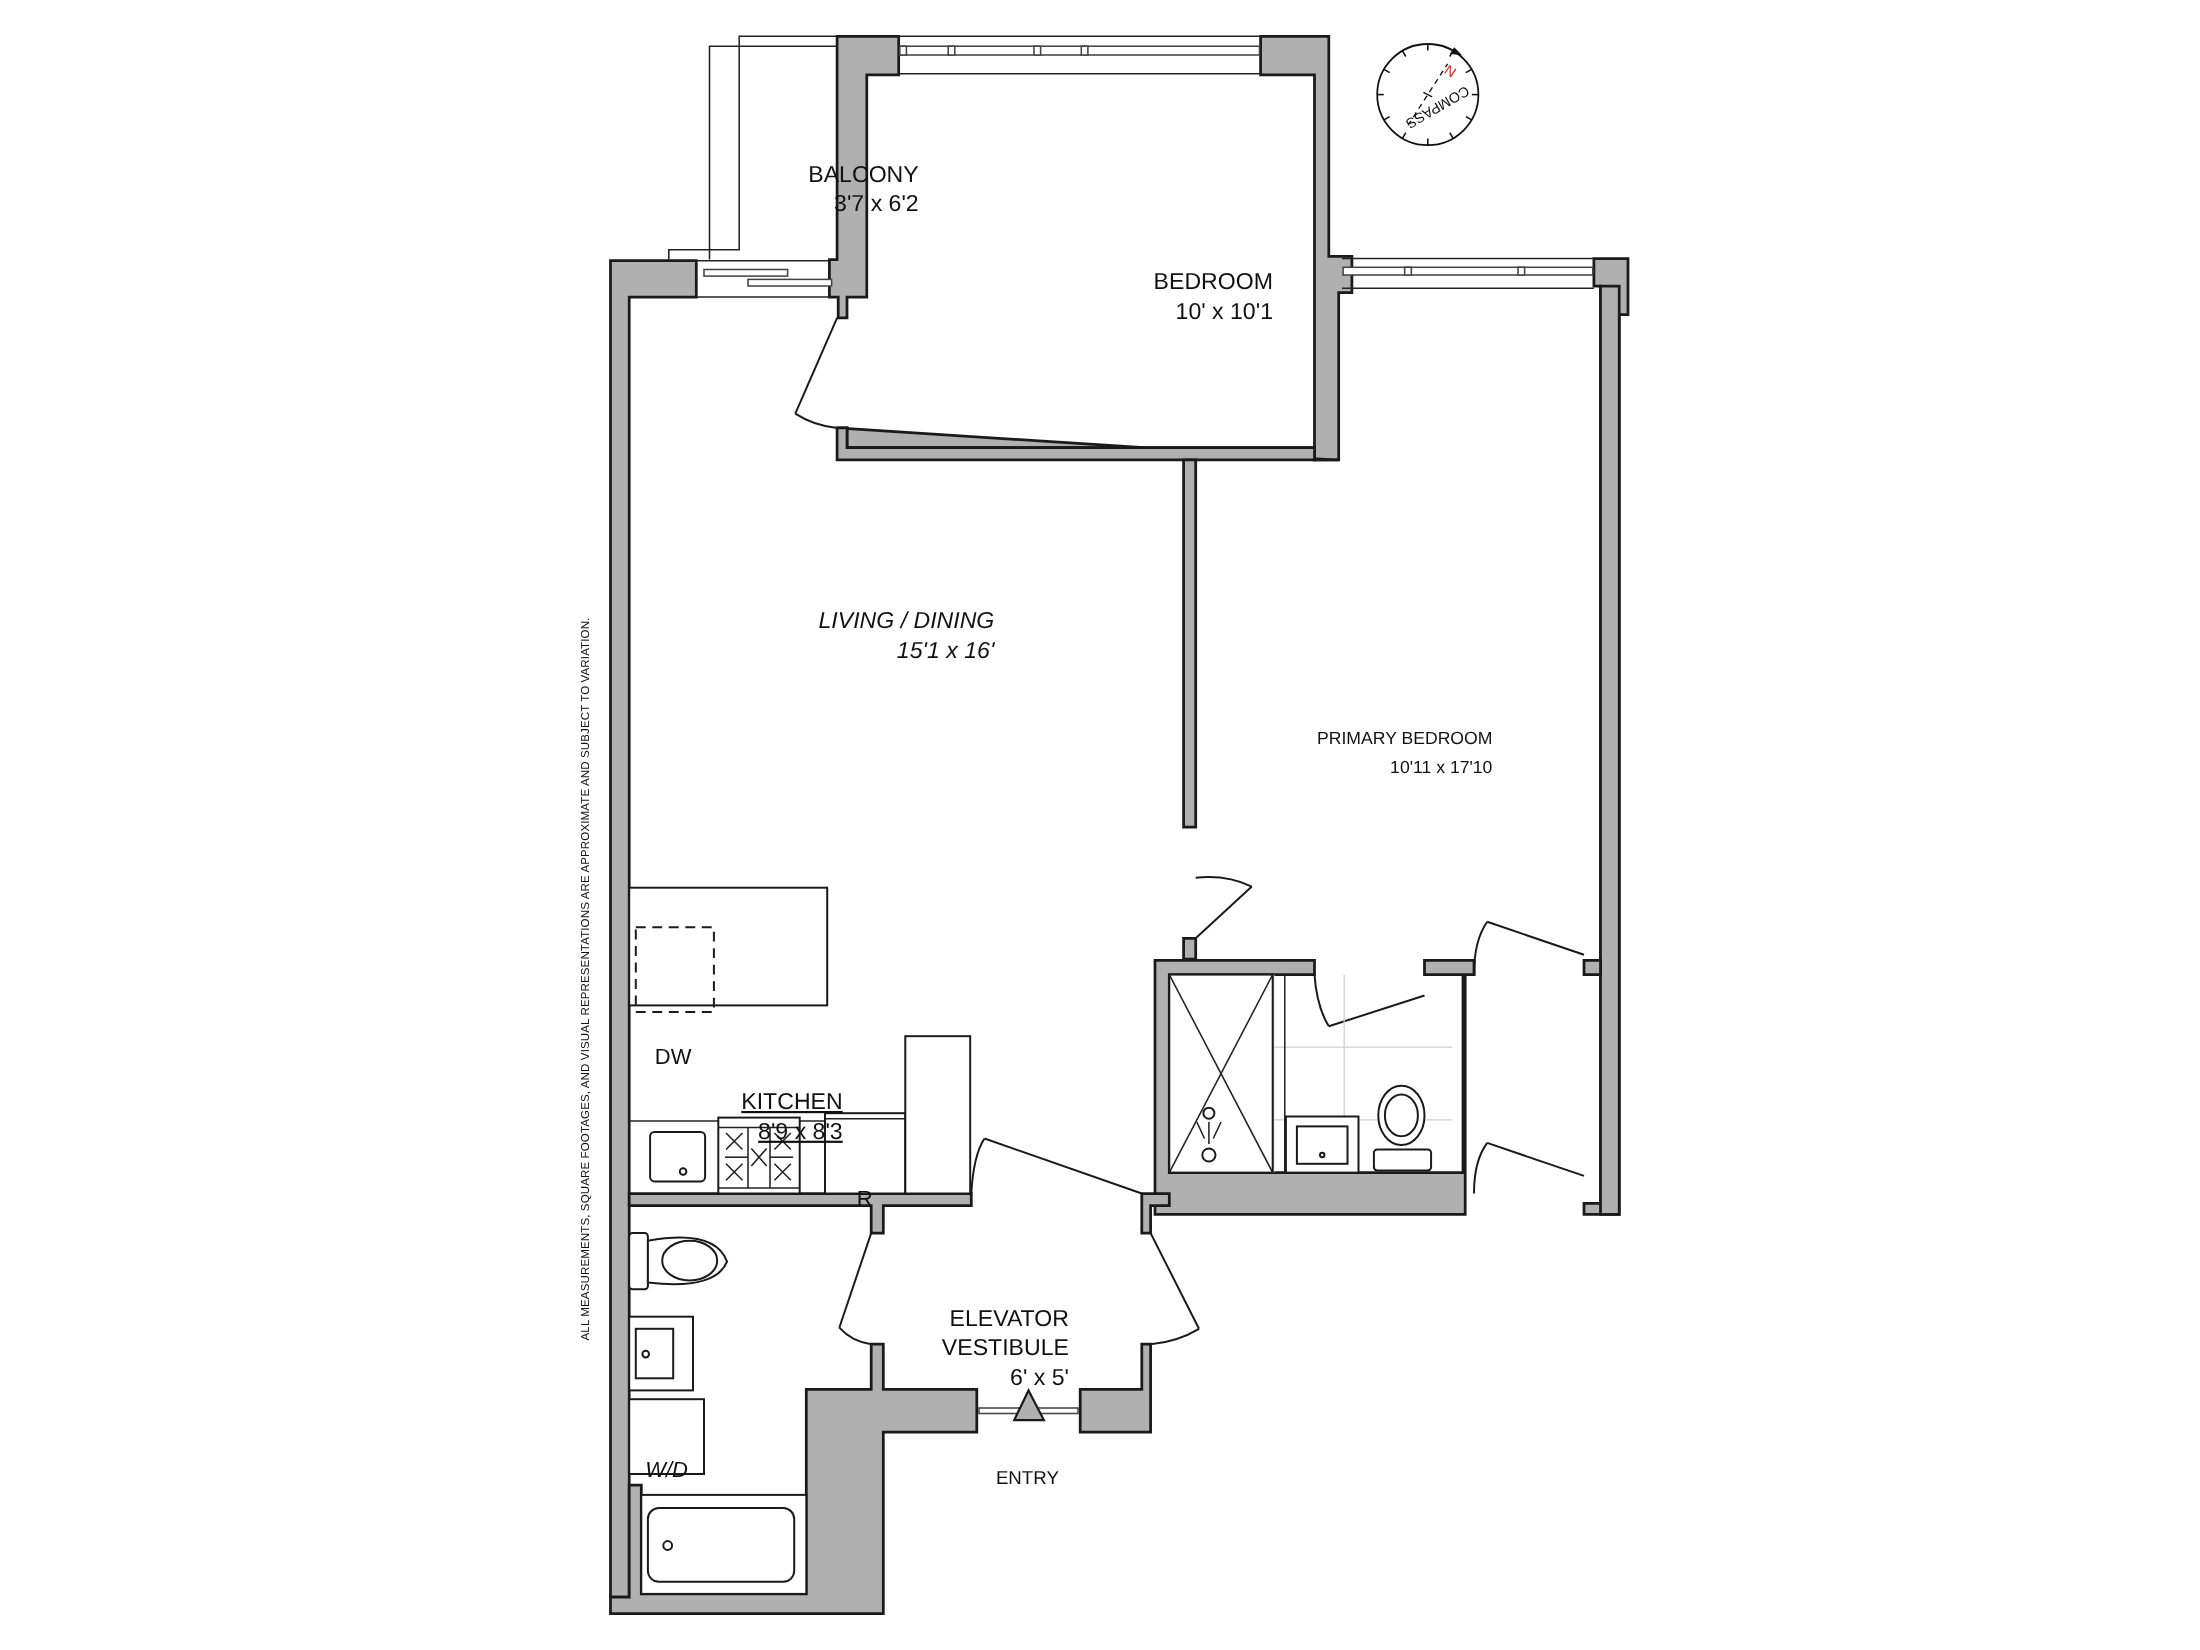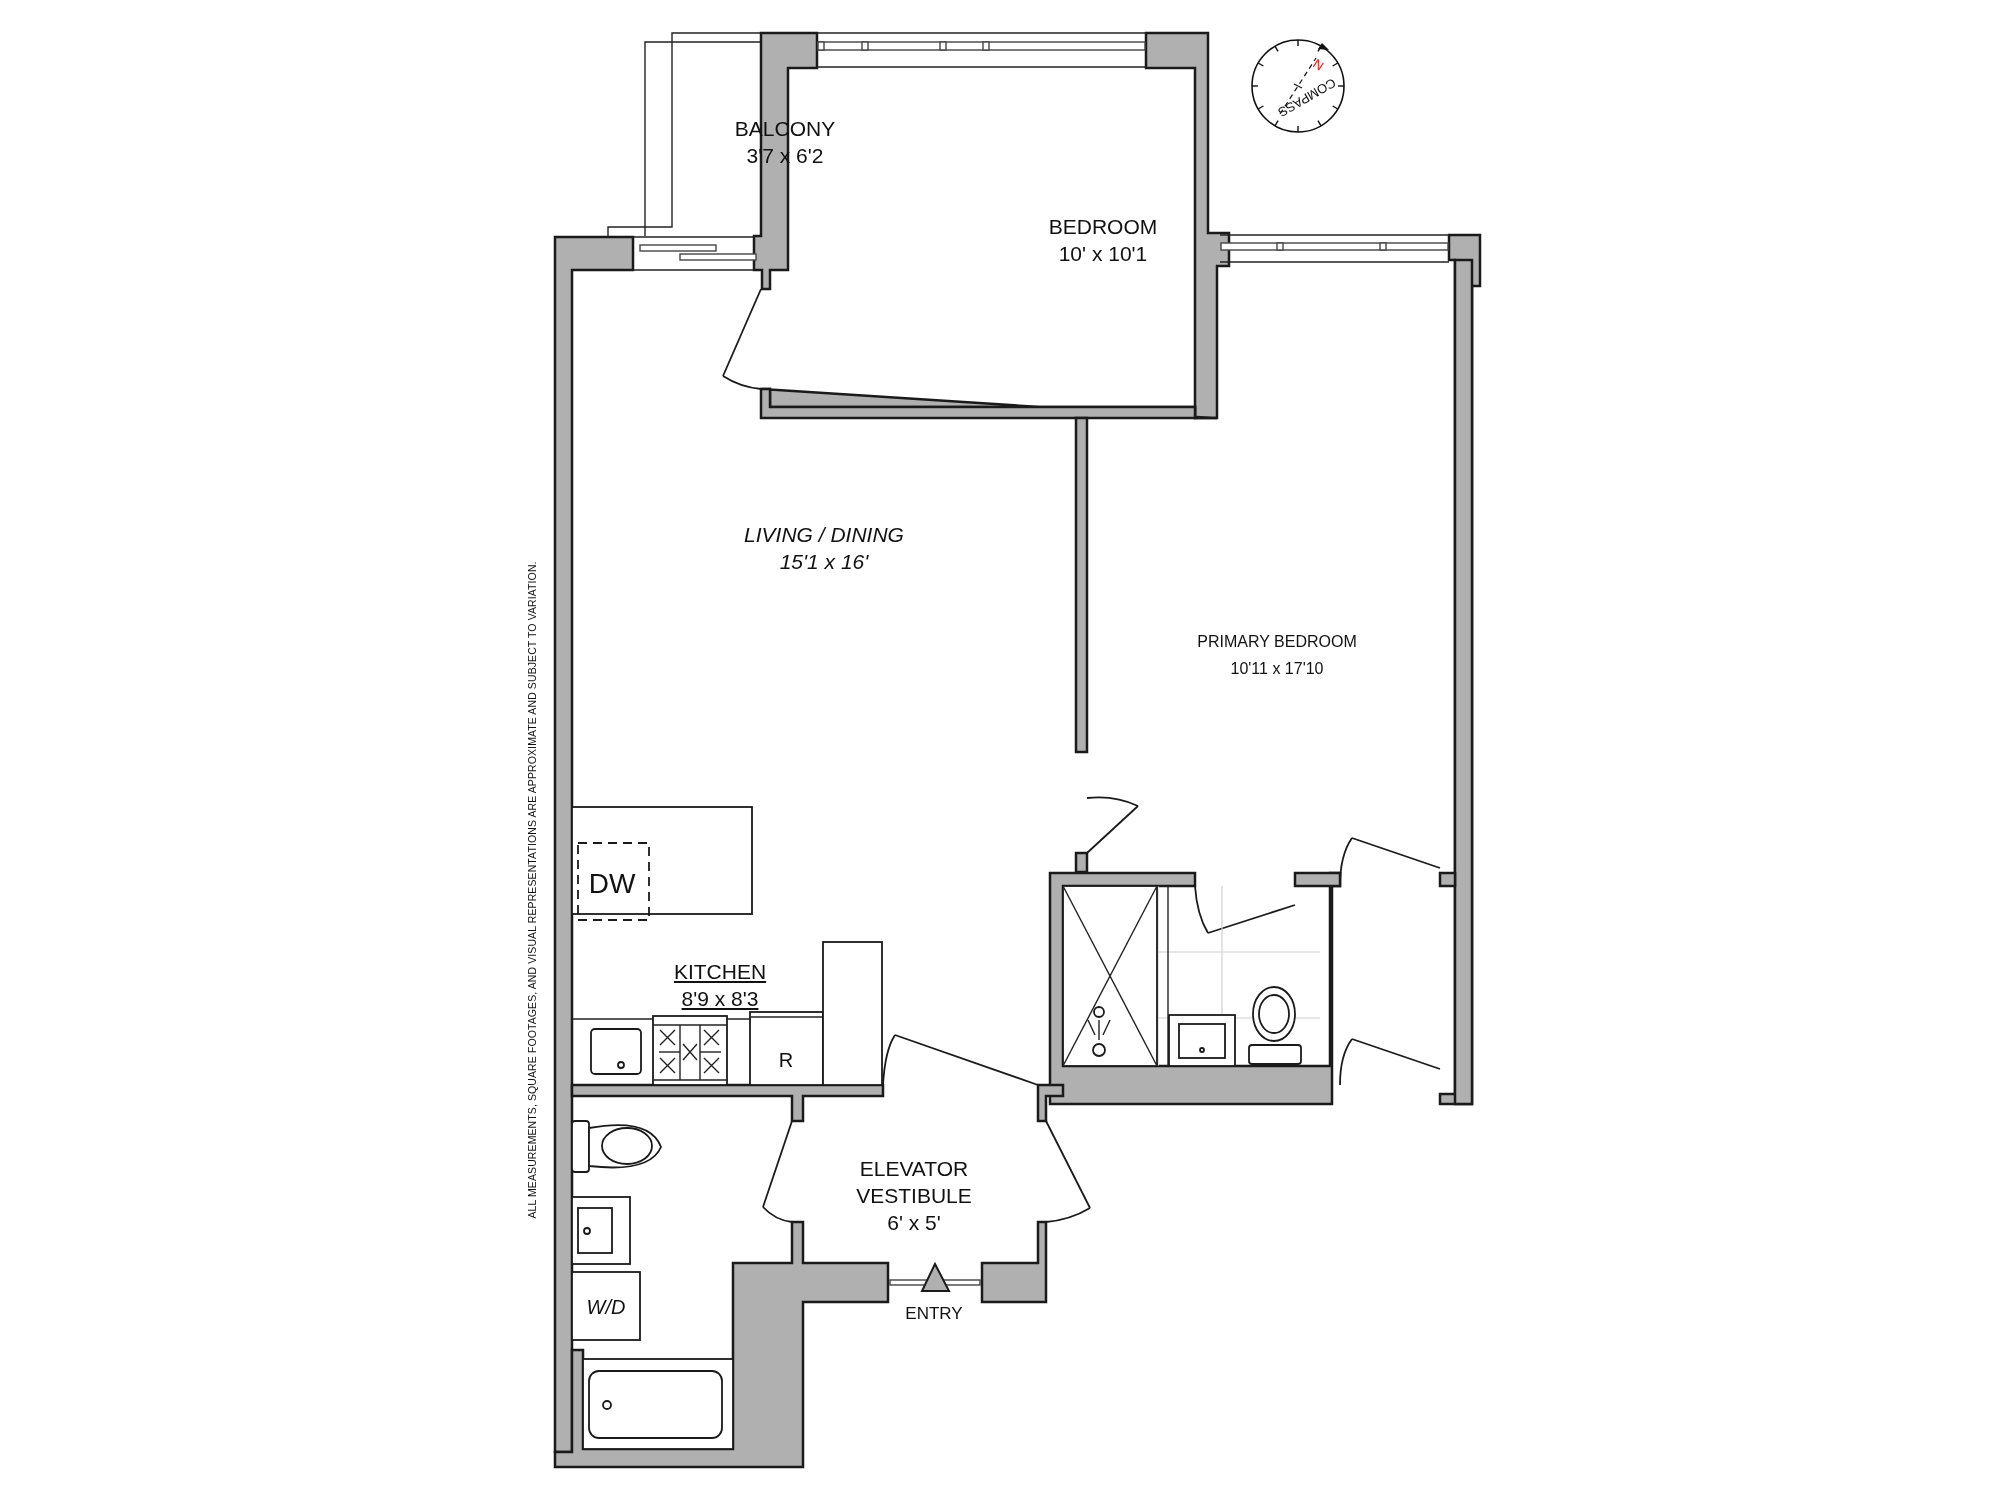--- a/index.html
+++ b/index.html
@@ -6,22 +6,22 @@
   body { width: 2000px; height: 1500px; position: relative; overflow: hidden;
          font-family: "Liberation Sans", sans-serif; }
   #plan { position: absolute; left: 0; top: 0; width: 2000px; height: 1500px; }
   .wall { fill: #b0b0b0; stroke: #1a1a1a; stroke-width: 2.5; stroke-linejoin: miter; }
   .line { fill: none; stroke: #1a1a1a; stroke-width: 1.8; }
   .thin { fill: none; stroke: #222; stroke-width: 1.4; }
   .fixture { fill: #ffffff; stroke: #1a1a1a; stroke-width: 1.8; }
   .tile { fill: none; stroke: #cfcfcf; stroke-width: 1.2; }
   .window { fill: #ffffff; stroke: #444; stroke-width: 1.4; }
   .dash { fill: none; stroke: #1a1a1a; stroke-width: 1.8; stroke-dasharray: 9 6; }
-  .lbl { position: absolute; text-align: center; color: #111; font-family: "Liberation Sans", sans-serif;
-         font-size: 21px; line-height: 27px; white-space: nowrap; transform: translateX(-50%); }
+  .lbl { position: absolute; text-align: right; color: #111; font-family: "Liberation Sans", sans-serif;
+         font-size: 21px; line-height: 27px; white-space: nowrap; transform: translateX(-50%); margin-top: 30px; }
   .lbl span { display: block; }
   .small { font-size: 16px; }
   .disclaimer { position: absolute; left: 532px; top: 890px; transform: translate(-50%, -50%) rotate(-90deg);
                 font-size: 10.5px; color: #111; white-space: nowrap; letter-spacing: 0.1px;
                 font-family: "Liberation Sans", sans-serif; }
   .compass-text { font-family: "Liberation Sans", sans-serif; font-size: 13px; fill: #111; }
 </style>
 </head>
 <body>
 
@@ -247,18 +247,18 @@
   <span>KITCHEN</span>
   <span>8'9 x 8'3</span>
 </div>
 
 <div class="lbl" style="left:914px; top:1155px;">
   <span>ELEVATOR</span>
   <span>VESTIBULE</span>
   <span>6' x 5'</span>
 </div>
 
-<div class="lbl" style="left:612px; top:870px; font-size:28px;">DW</div>
+<div class="lbl" style="left:612px; top:918px; font-size:20px;">DW</div>
 <div class="lbl" style="left:786px; top:1047px; font-size:20px;">R</div>
 <div class="lbl" style="left:606px; top:1294px; font-size:20px;font-style:italic;">W/D</div>
 <div class="lbl" style="left:934px; top:1300px; font-size:17px;">ENTRY</div>
 
 <div class="disclaimer">ALL MEASUREMENTS, SQUARE FOOTAGES, AND VISUAL REPRESENTATIONS ARE APPROXIMATE AND SUBJECT TO VARIATION.</div>
 
 </body></html>

